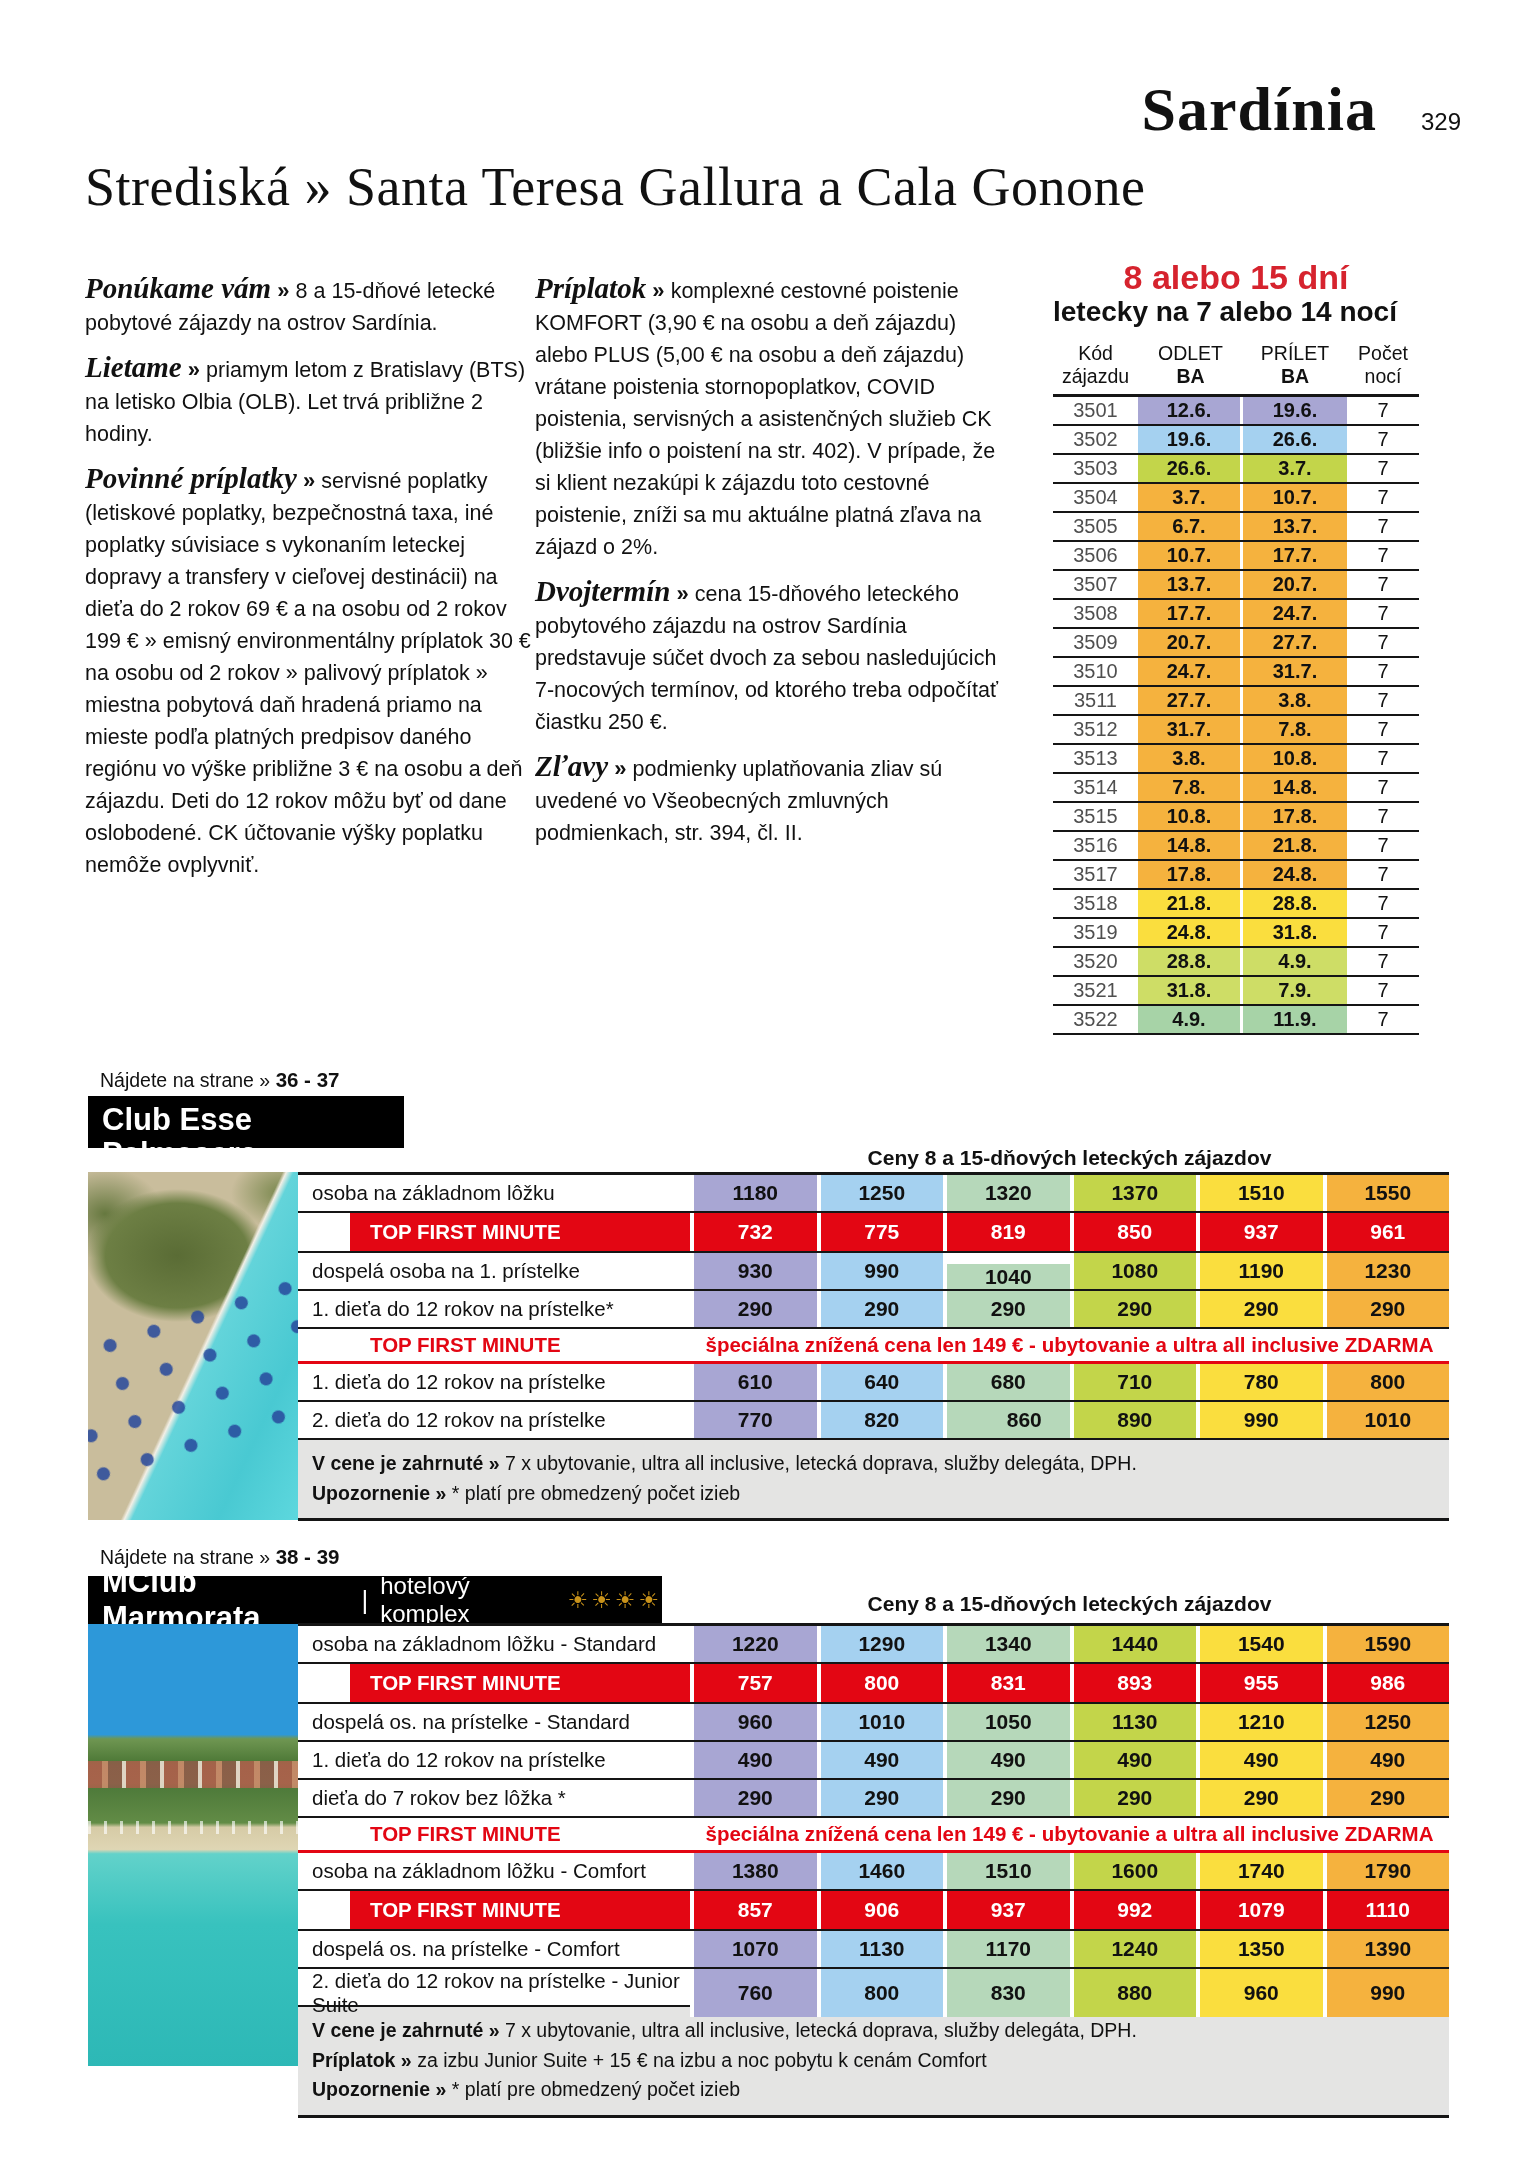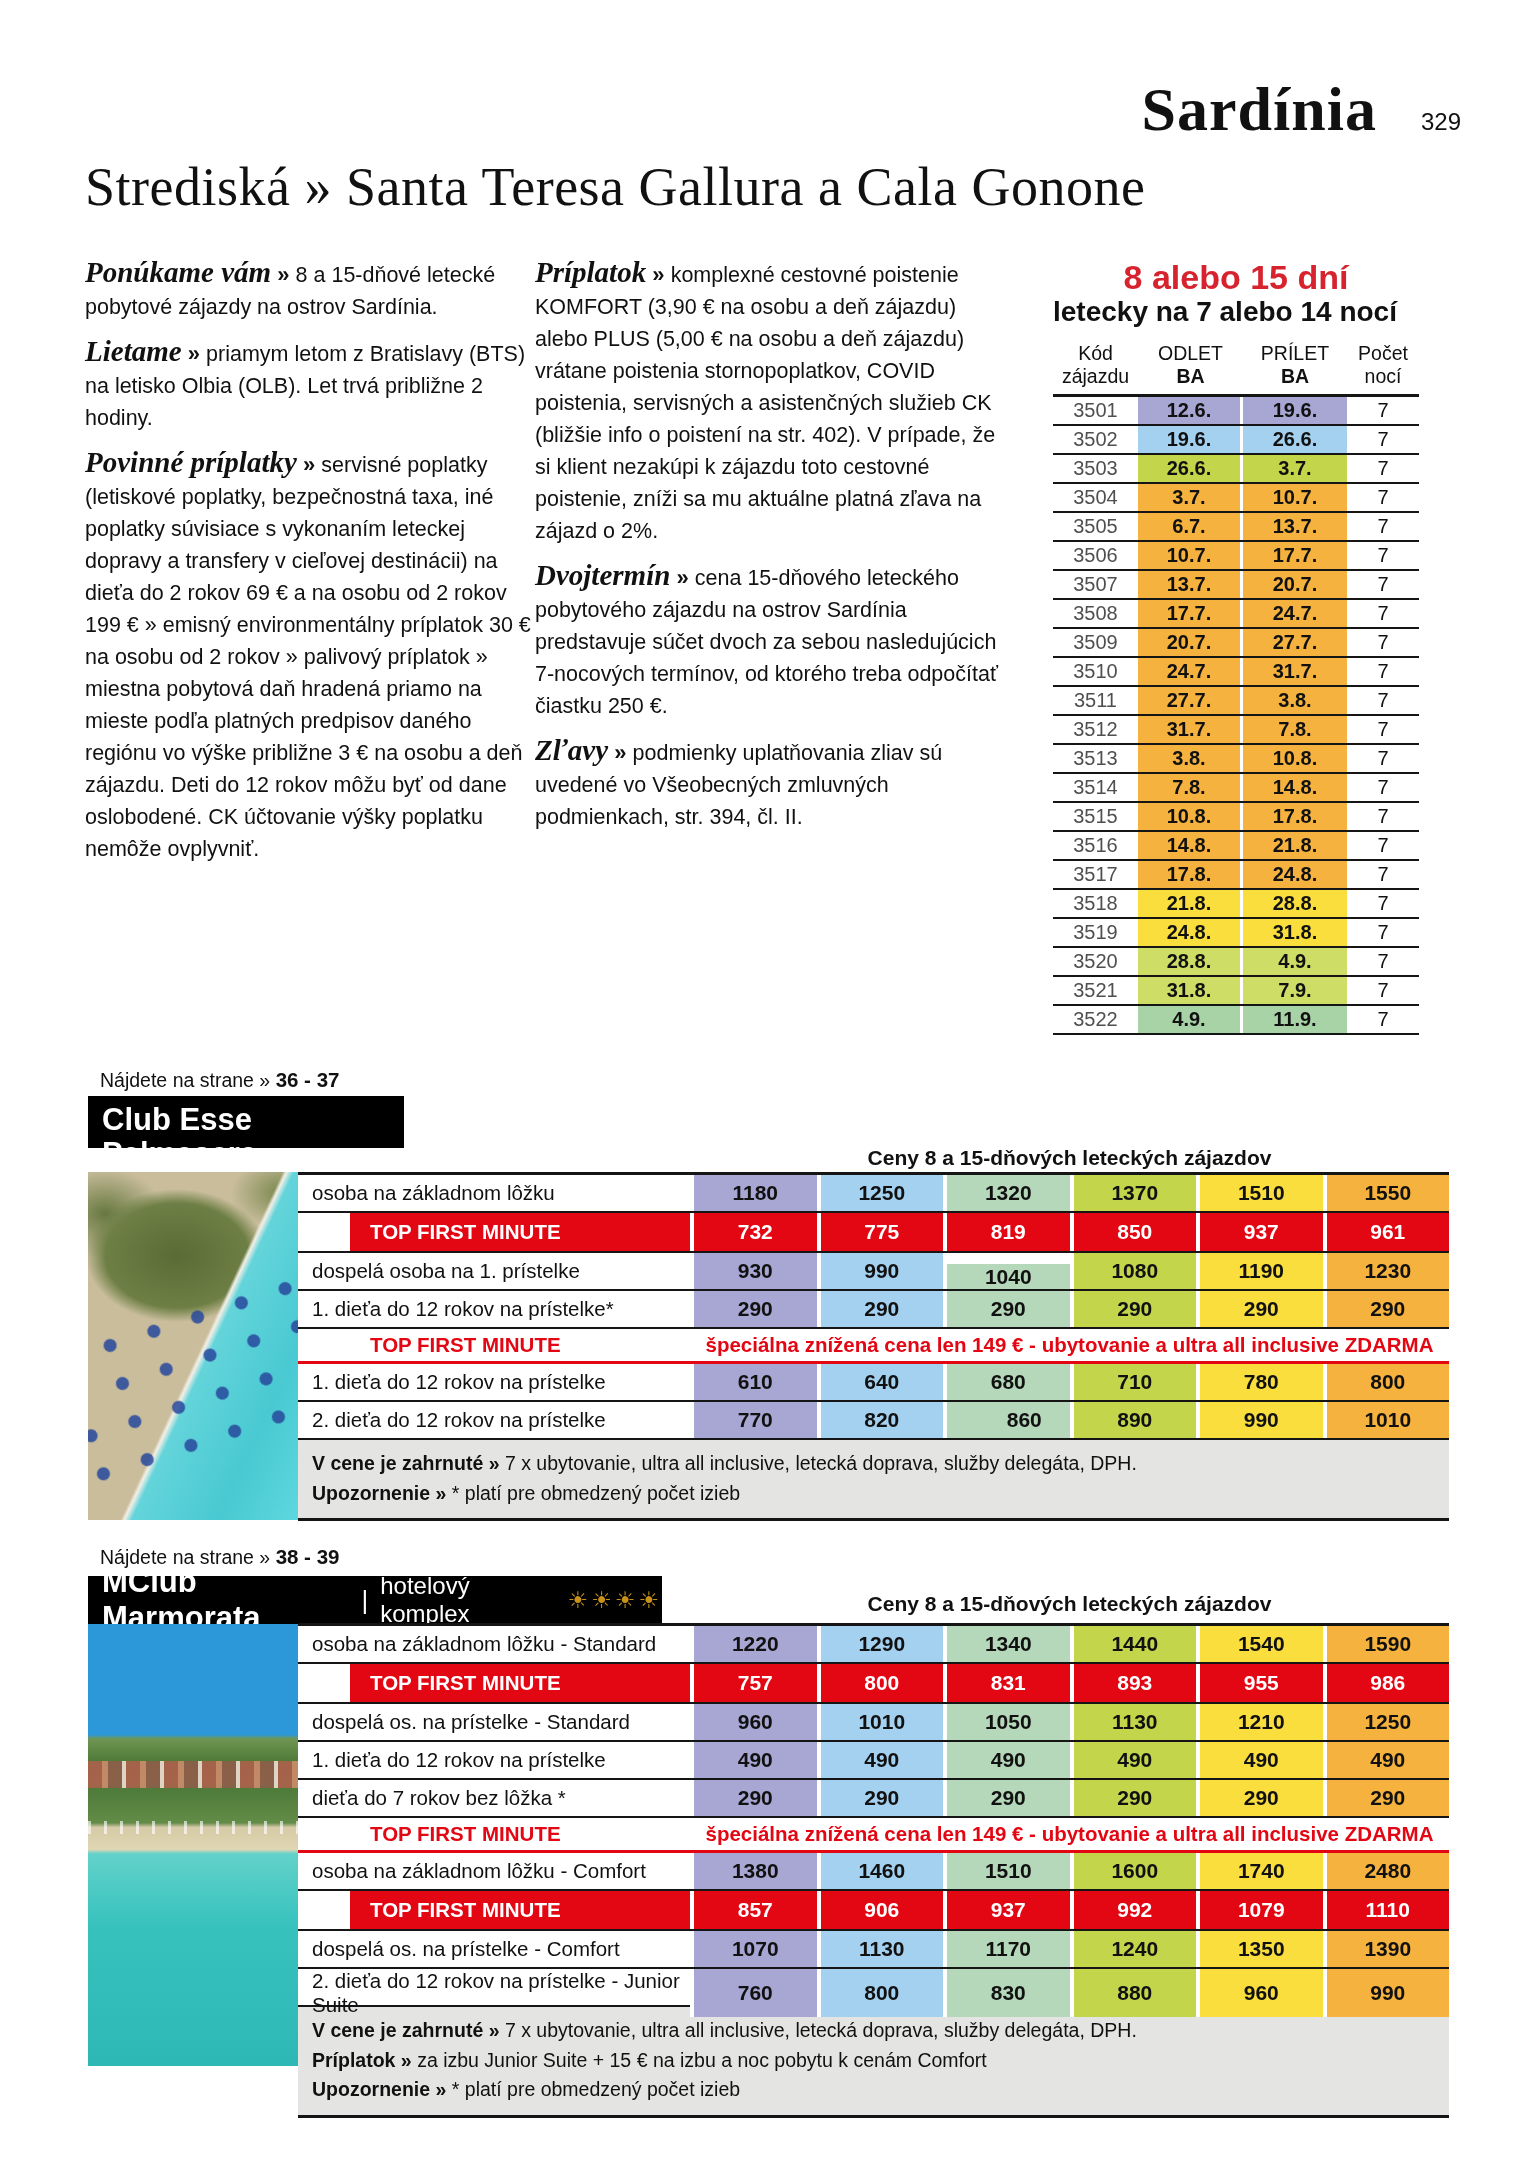--- a/index.html
+++ b/index.html
@@ -7,21 +7,21 @@
         font-family:"Liberation Sans",sans-serif;color:#111;}
 
   
   .masthead{position:absolute;top:78px;right:68px;display:flex;align-items:baseline;gap:44px;}
   .region-title{font-family:"Liberation Serif",serif;font-weight:700;font-size:62px;line-height:62px;letter-spacing:1px;margin:0;}
   .page-number{font-size:24px;color:#111;}
   .page-heading{position:absolute;top:158px;left:85px;width:1260px;margin:0;
         font-family:"Liberation Serif",serif;font-weight:400;font-size:54px;line-height:58px;letter-spacing:.5px;}
 
   
-  .col{position:absolute;top:256px;}
+  .col{position:absolute;top:272px;}
   .col-left{left:85px;width:462px;}
   .col-mid{left:535px;width:470px;}
   .para{margin:0 0 12px 0;font-size:21.5px;line-height:32px;}
   .para .lead{font-family:"Liberation Serif",serif;font-style:italic;font-weight:700;font-size:29px;}
   .para .lead-sep{font-weight:700;font-size:22px;}
 
   
   .departures{position:absolute;top:258px;left:1053px;width:366px;}
   .dep-title{color:var(--title-red);font-size:34px;line-height:38px;font-weight:700;text-align:center;}
   .dep-subtitle{font-size:28px;line-height:32px;font-weight:700;text-align:left;}
@@ -424,21 +424,21 @@
         <div class="plabel">TOP FIRST MINUTE</div>
         <div class="ptext">špeciálna znížená cena len 149 € - ubytovanie a ultra all inclusive ZDARMA</div>
       </div>
       <div class="prow">
         <div class="plabel">osoba na základnom lôžku - Comfort</div>
         <div class="pcell" style="background: rgb(168, 166, 211);">1380</div>
         <div class="pcell" style="background: rgb(165, 209, 240);">1460</div>
         <div class="pcell" style="background: rgb(182, 216, 186);">1510</div>
         <div class="pcell" style="background: rgb(195, 213, 74);">1600</div>
         <div class="pcell" style="background: rgb(250, 222, 62);">1740</div>
-        <div class="pcell" style="background: rgb(245, 178, 62);">2480</div>
+        <div class="pcell" style="background: rgb(245, 178, 62);">1790</div>
       </div>
       <div class="trow">
         <div class="notch"></div>
         <div class="band"></div>
         <div class="tlabel">TOP FIRST MINUTE</div>
         <div class="pcell">857</div>
         <div class="pcell">906</div>
         <div class="pcell">937</div>
         <div class="pcell">992</div>
         <div class="pcell">1079</div>

